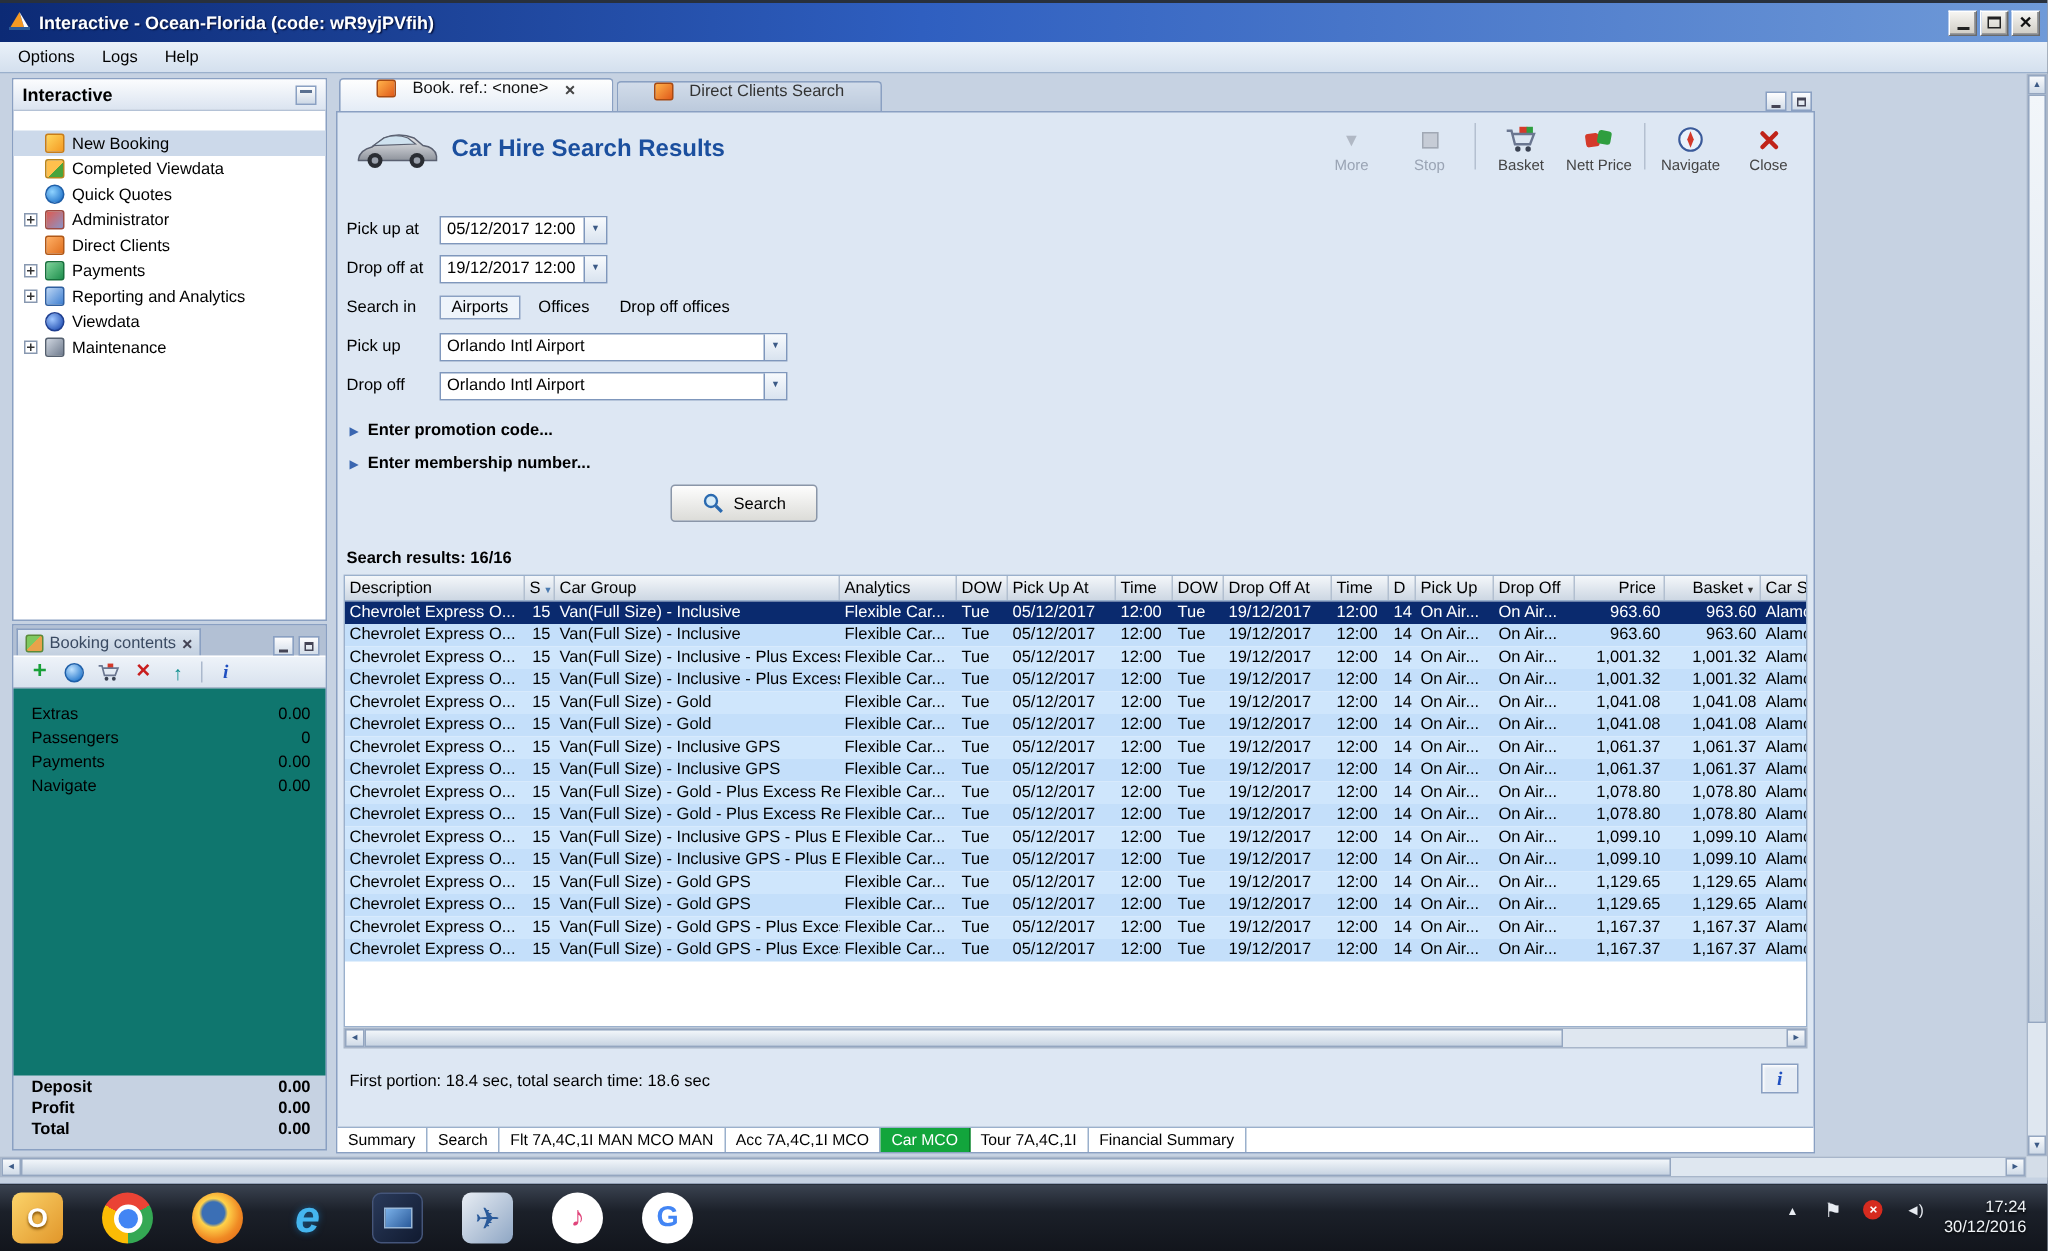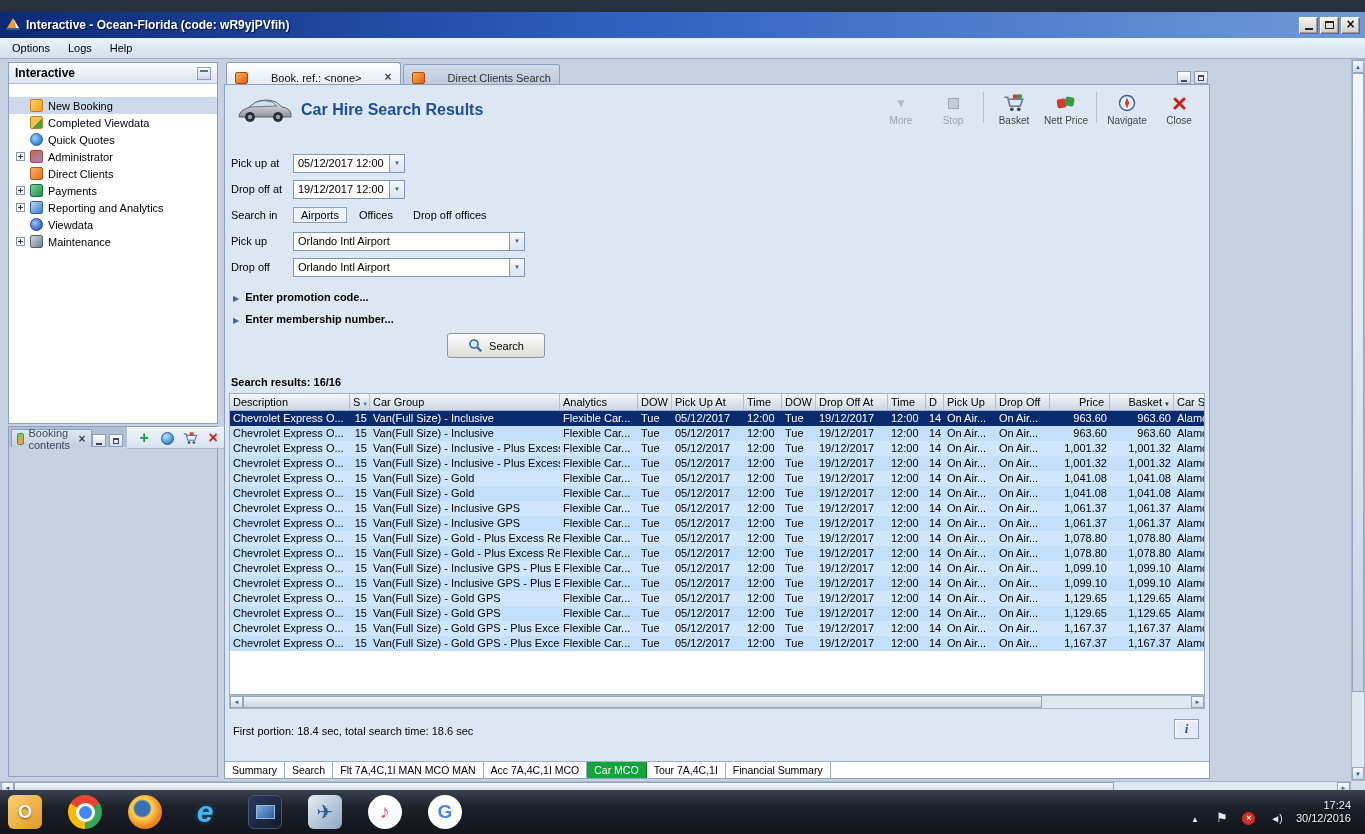--- a/index.html
+++ b/index.html
@@ -1,20 +1,20 @@
 <!DOCTYPE html>
 <html><head>
 <meta charset="utf-8">
 <style>
 *{margin:0;padding:0;box-sizing:border-box}
 html,body{width:1365px;height:834px}
 body{font-family:"Liberation Sans",sans-serif;font-size:11px;color:#000;background:#28303c;position:relative;overflow:hidden}
 
 
-.app-window{position:absolute;left:0;top:12px;width:1365px;height:787px;background:#c6d2e2;border-bottom:2px solid #50618a}
+.app-window{position:absolute;left:0;top:2px;width:1365px;height:787px;background:#c6d2e2;border-bottom:2px solid #50618a}
 .titlebar{position:absolute;left:0;top:0;width:100%;height:26px;background:linear-gradient(90deg,#0c2a75,#2f5fc0 45%,#6f9ad8);display:flex;align-items:center;padding:0 5px;gap:5px}
 .title-text{color:#fff;font-weight:bold;font-size:12px;flex:1;text-shadow:1px 1px 1px #04103a;white-space:nowrap}
 .win-btns{display:flex}
 .win-btn{width:19px;height:17px;margin-left:2px;background:linear-gradient(#f6f5f2,#cfccc4);border:1px solid #fff;border-right-color:#6a6a6a;border-bottom-color:#6a6a6a;box-shadow:inset -1px -1px 0 #9a9a9a;display:flex;align-items:center;justify-content:center;cursor:default}
 .g-min{width:8px;height:2px;background:#222;margin-top:8px}
 .g-max{width:9px;height:8px;border:1px solid #222;border-top-width:2px}
 .g-x::before{content:"×";font-weight:bold;font-size:14px;line-height:10px;color:#111}
 .menubar{position:absolute;left:0;top:26px;width:100%;height:21px;background:linear-gradient(#eaf1f9,#d4e0ee);border-bottom:1px solid #9ab0cc;display:flex;align-items:center;padding:0 3px}
 .menu-item{padding:2px 9px;cursor:default}
 .workspace{position:absolute;left:0;top:47px;width:100%;height:740px;background:#c6d2e2}
@@ -43,41 +43,41 @@
 [data-icon="completed-bookings"]{background:linear-gradient(135deg,#ffc04d 55%,#4aa43c 55%);border:1px solid #b8861f}
 [data-icon="quick-quotes"]{background:radial-gradient(circle at 35% 35%,#8fd3ff,#2f7fd0 75%);border-radius:50%;border:1px solid #1f5fa8}
 [data-icon="administrator"]{background:linear-gradient(135deg,#e05a4e,#8a94c8);border:1px solid #9c4a42}
 [data-icon="direct-clients"]{background:linear-gradient(135deg,#ffb066,#e07020);border:1px solid #b05818}
 [data-icon="payments"]{background:linear-gradient(135deg,#7fd49a,#1f8f4e);border:1px solid #17703c}
 [data-icon="reporting"]{background:linear-gradient(135deg,#bcd6f5,#3f7fd0);border:1px solid #2f5fa0}
 [data-icon="viewdata"]{background:radial-gradient(circle at 35% 35%,#9fc6ff,#2b58b8 80%);border-radius:50%;border:1px solid #1f3f90}
 [data-icon="maintenance"]{background:linear-gradient(135deg,#cfd6e0,#6f7b8e);border:1px solid #55606f}
 
 
-.booking{position:absolute;left:8px;top:367px;width:210px;height:351px;background:#c6d2e2;border:1px solid #8aa0c2;display:flex;flex-direction:row}
+.booking{position:absolute;left:8px;top:367px;width:210px;height:351px;background:#c6d2e2;border:1px solid #8aa0c2;display:flex;flex-direction:column}
 .bp-header{height:20px;background:#b2c0d4;display:flex;align-items:flex-end;padding:2px 2px 0}
 .bp-tab{display:flex;align-items:center;gap:4px;background:linear-gradient(#dfe8f2,#c2cfdf);border:1px solid #8aa0c2;border-bottom:none;padding:1px 5px;color:#3a4a62;height:18px;cursor:default}
 .bp-icon{width:12px;height:12px;background:linear-gradient(135deg,#7ec860 45%,#e8a24a 45%);border-radius:2px;border:1px solid #5a8a3a}
 .bp-close::before{content:"×";font-weight:bold;color:#445;font-size:12px}
 .bp-toolbar{height:22px;background:linear-gradient(#eef3f9,#d8e2ee);border-top:1px solid #fff;border-bottom:1px solid #aab8cc;display:flex;align-items:center;gap:8px;padding:0 10px}
 .bt-ic{width:15px;height:16px;display:flex;align-items:center;justify-content:center;cursor:default}
 .ic-add::before{content:"+";color:#18a038;font-weight:bold;font-size:16px;line-height:14px}
 .ic-globe{width:13px;height:13px;border-radius:50%;background:radial-gradient(circle at 35% 30%,#bfe2ff,#2f7fd0 78%);border:1px solid #1f5fa8}
 .ic-del::before{content:"×";color:#c81e1e;font-weight:bold;font-size:16px;line-height:14px}
 .ic-up::before{content:"↑";color:#0f8f8f;font-weight:bold;font-size:13px}
 .ic-info::before,.info-btn::before{content:"i";font-family:"Liberation Serif",serif;font-style:italic;font-weight:bold;color:#1f4fc0;font-size:13px}
 .bp-body{background:#0f766e;flex:1;padding-top:10px}
 .bc-row{display:flex;justify-content:space-between;height:16px;padding:1px 10px 0 12px}
 .bp-totals{padding:2px 10px 5px 12px}
 .bc-total{display:flex;justify-content:space-between;height:14px;font-weight:bold}
 
 
 .main-panel{position:absolute;left:224px;top:3px;width:986px;height:717px}
 .doc-tabs{height:22px;display:flex;align-items:flex-end;gap:2px;padding-left:2px}
-.doc-tab{display:flex;align-items:flex-end;gap:23px;height:20px;padding:0 8px;background:linear-gradient(#d2dcea,#bccadc);border:1px solid #8aa0c2;border-bottom:none;border-radius:3px 3px 0 0;color:#333;cursor:default;white-space:nowrap}
+.doc-tab{display:flex;align-items:flex-start;gap:11px;height:20px;padding:0 24px;background:linear-gradient(#d2dcea,#bccadc);border:1px solid #8aa0c2;border-bottom:none;border-radius:3px 3px 0 0;color:#333;cursor:default;white-space:nowrap}
 .doc-tab.active{background:linear-gradient(#fefefe,#e4ecf6);color:#111;height:22px}
 .doc-tab-icon{width:13px;height:12px;border-radius:2px;background:linear-gradient(135deg,#ffb24a,#e05a1a);border:1px solid #a84a12;flex:none}
 .tab-close{cursor:default}
 .tab-close::before{content:"×";font-weight:bold;color:#444;font-size:12px}
 .content{position:absolute;left:0;top:22px;right:0;bottom:0;background:#dde7f3;border:1px solid #8aa0c2}
 .header-car{position:absolute;left:10px;top:10px}
 .page-title{position:absolute;left:76px;top:16px;font-size:16px;font-weight:bold;color:#1b4f9e}
 .top-toolbar{position:absolute;right:6px;top:4px;display:flex;align-items:stretch;gap:4px}
 .tool{width:48px;display:flex;flex-direction:column;align-items:center;gap:1px;padding-top:3px;cursor:default}
 .ticon{height:22px;display:flex;align-items:center;justify-content:center}
@@ -172,21 +172,21 @@
 [data-icon="firefox"]{border-radius:50%;background:radial-gradient(circle at 42% 40%,#3b6fb5 0 26%,#ffd24a 34%,#f08a24 62%,#d85a10 100%)}
 [data-icon="internet-explorer"]::after{content:"e";color:#45b6ef;font-size:30px;font-weight:bold;font-style:italic;text-shadow:0 0 5px #1a5a8a}
 [data-icon="photo-viewer"]{background:linear-gradient(135deg,#2a3a5a,#101a30);border:1px solid #44557a}
 [data-icon="photo-viewer"]::after{content:"";width:17px;height:12px;background:linear-gradient(135deg,#7ab0e8,#2a5a9a);border:1px solid #9ab8d8}
 [data-icon="paper-plane"]{background:linear-gradient(135deg,#e8edf4,#8ea6c4)}
 [data-icon="paper-plane"]::after{content:"✈";color:#2a5a9a;font-size:20px}
 [data-icon="itunes"]{border-radius:50%;background:#fff}
 [data-icon="itunes"]::after{content:"♪";color:#e0447a;font-size:19px;font-weight:bold}
 [data-icon="google"]{border-radius:50%;background:#fff}
 [data-icon="google"]::after{content:"G";color:#4285f4;font-weight:bold;font-size:19px}
-.tray{margin-left:auto;display:flex;align-items:flex-end;gap:6px}
+.tray{margin-left:auto;display:flex;align-items:flex-start;gap:6px}
 .tray-ic{color:#e8ecf2;width:16px;text-align:center;cursor:default}
 .tray-ic[data-icon="hidden-icons"]::after{content:"▲";font-size:8px}
 .tray-ic[data-icon="action-center"]::after{content:"⚑";font-size:13px}
 .tray-ic[data-icon="device"]::after{content:"×";color:#fff;font-size:9px;font-weight:bold;background:#d62b1f;border-radius:50%;width:13px;height:13px;line-height:13px;display:inline-block}
 .tray-ic[data-icon="volume"]::after{content:"◄)";font-size:10px;letter-spacing:-1px}
 .clock{color:#f0f4f8;font-size:11px;text-align:right;line-height:13px;padding:0 6px;text-shadow:0 1px 2px #000;cursor:default}
 </style>
 </head>
 <body>
 

